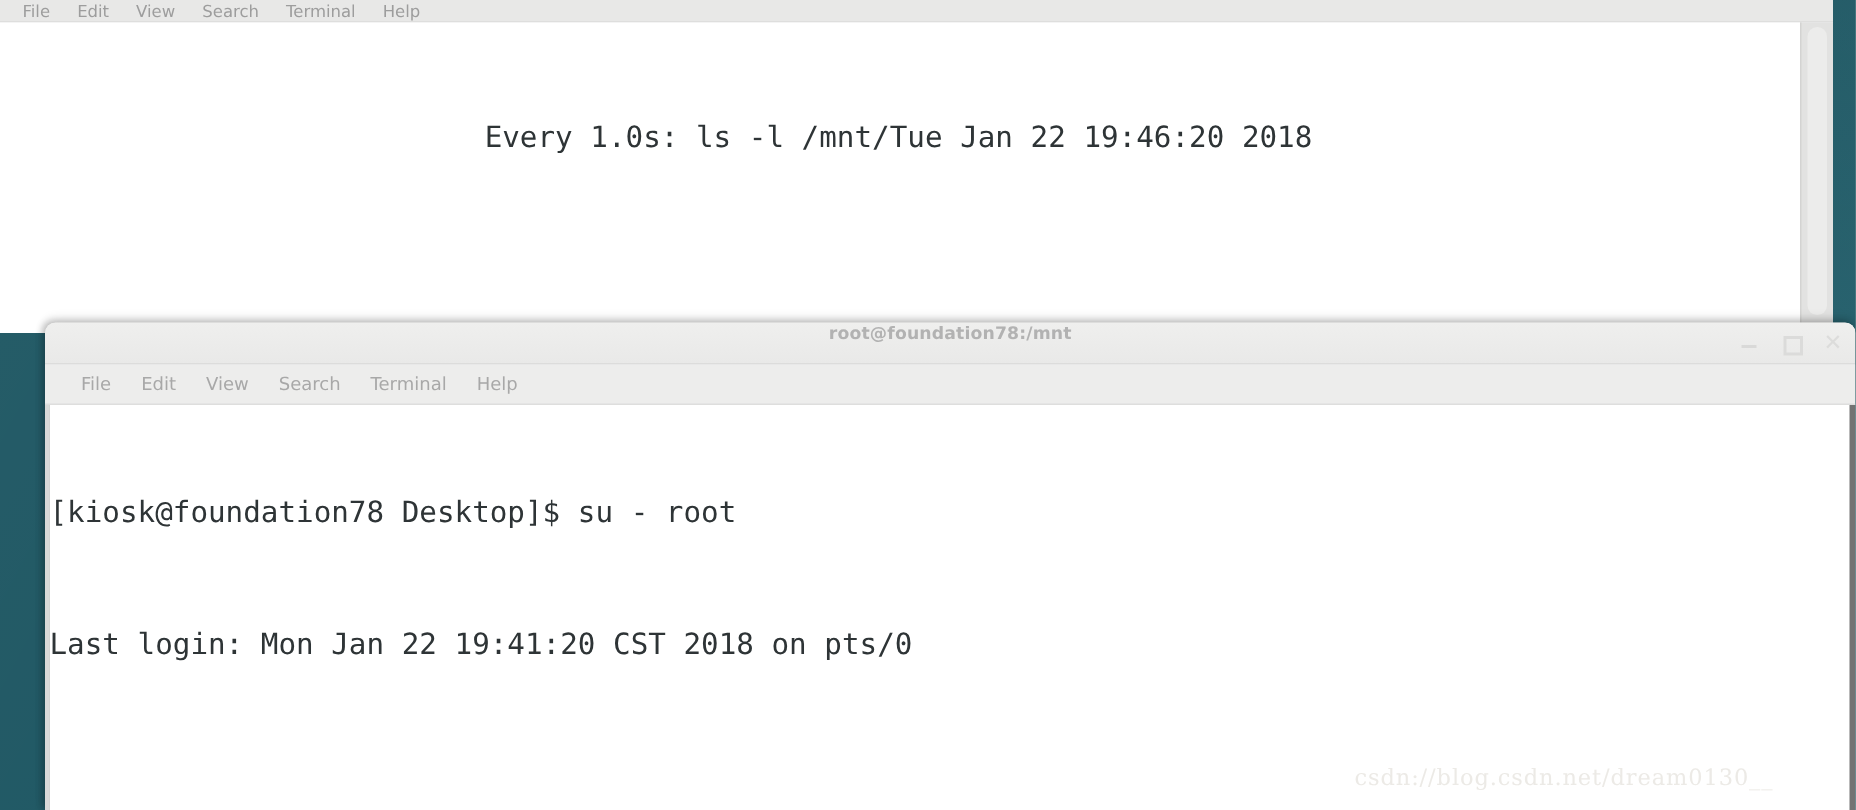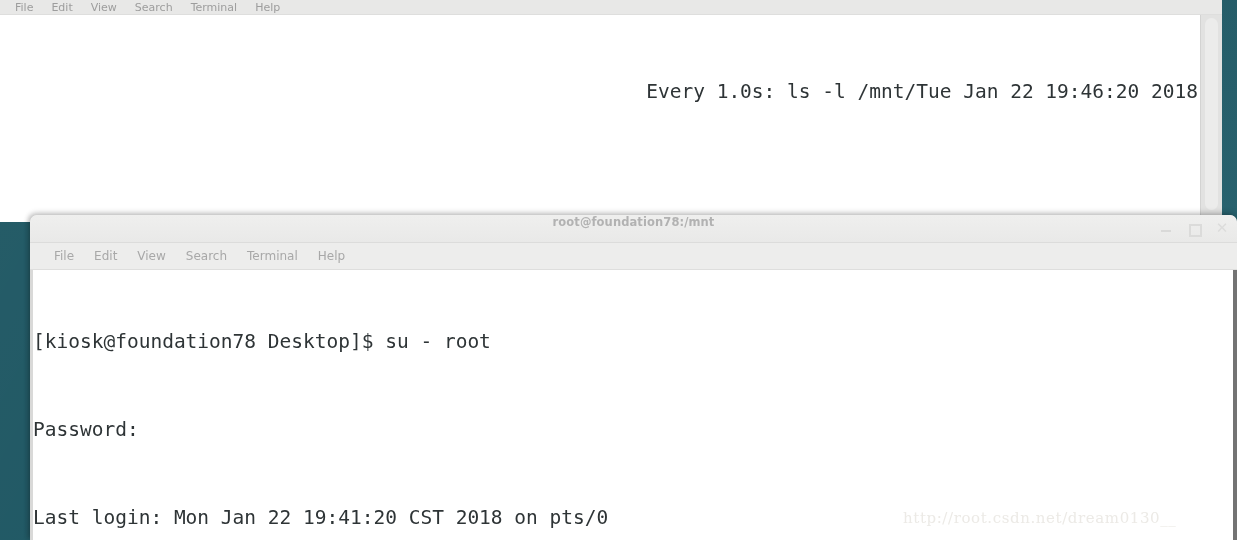--- a/index.html
+++ b/index.html
@@ -88,21 +88,21 @@
   }
   #w1-text {
     position: absolute;
     left: 0px;
     top: 4px;
     width: 1200px;
     height: 203px;
   }
   #w1-header {
     display: flex;
-    justify-content: flex-end;
+    justify-content: center;
     width: 1198px;
     height: 29.2px;
   }
   #w1-scrollbar {
     position: absolute;
     right: 0px;
     top: 15px;
     width: 22px;
     height: 207px;
     background: #e2e2e1;
@@ -298,26 +298,25 @@
     <span class="menu-item">View</span>
     <span class="menu-item">Search</span>
     <span class="menu-item">Terminal</span>
     <span class="menu-item">Help</span>
   </div>
 
   <div id="w2-content">
     <div id="w2-leftbar"></div>
     <div id="w2-text" class="term-body">
       <div class="term-line">[kiosk@foundation78 Desktop]$ su - root</div>
-      <div class="term-line">Password:</div>
       <div class="term-line">Last login: Mon Jan 22 19:41:20 CST 2018 on pts/0</div>
       
       
       
       
       
       
       
     </div>
   </div>
 </div>
 
-<div id="watermark">http://root.csdn.net/dream0130__</div>
+<div id="watermark">csdn://blog.csdn.net/dream0130__</div>
 
 </body></html>

